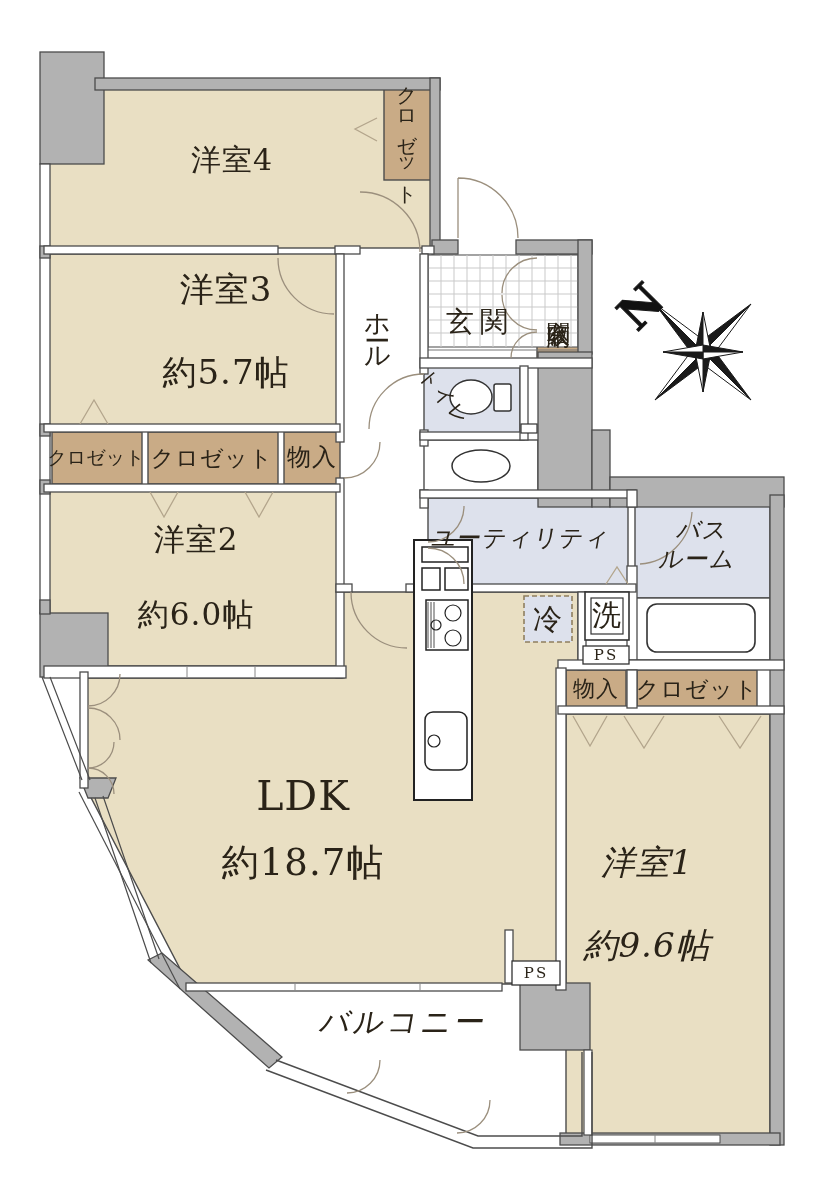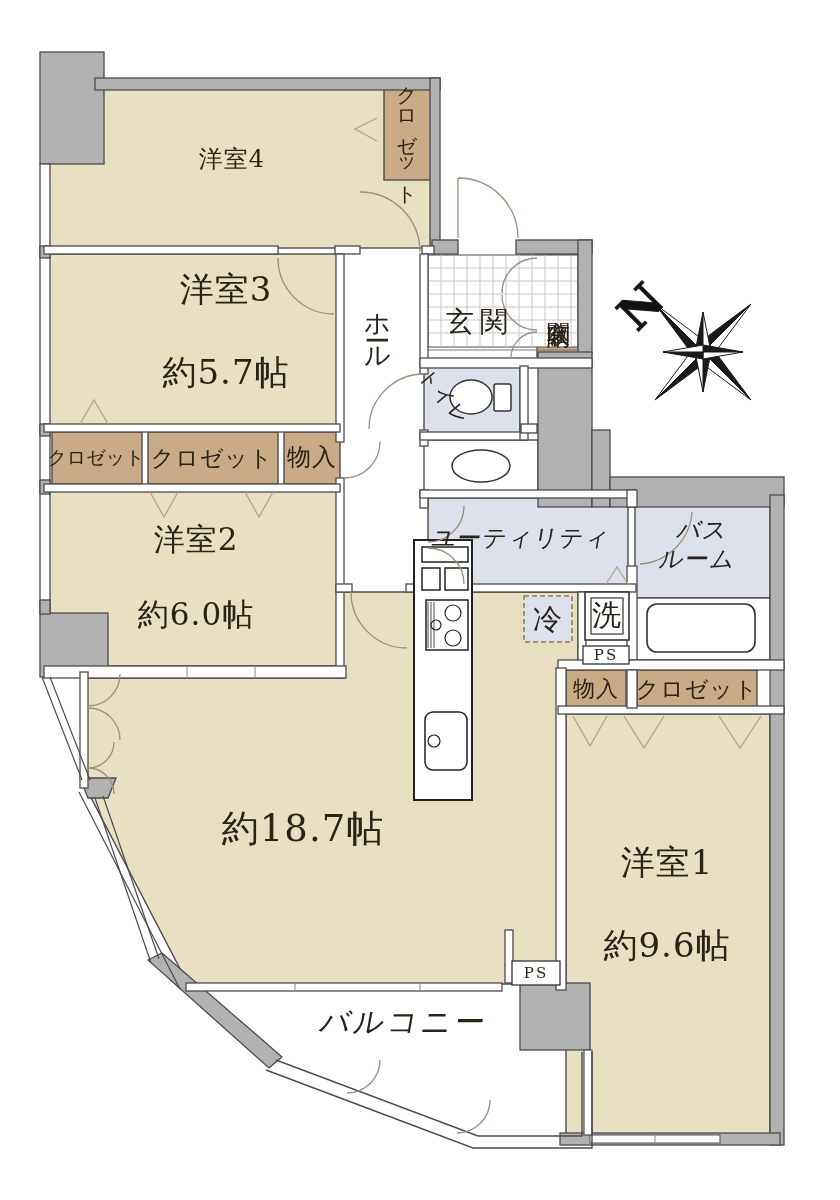--- a/index.html
+++ b/index.html
@@ -192,21 +192,21 @@
     <polygon points="703,352 711,352 703,392" fill="#1a1a1a"></polygon>
     <polygon points="703,352 695,352 703,392" fill="#ffffff"></polygon>
     <polygon points="703,352 703,345 743,352" fill="#1a1a1a"></polygon>
     <polygon points="703,352 703,359 743,352" fill="#ffffff"></polygon>
     <polygon points="703,352 703,359 663,352" fill="#1a1a1a"></polygon>
     <polygon points="703,352 703,345 663,352" fill="#ffffff"></polygon>
     <text transform="translate(652,318) rotate(-45)" font-size="46" font-weight="bold" fill="#111" font-family="'DejaVu Serif','Liberation Serif',serif" text-anchor="middle">N</text>
   </g>
 </svg>
 
-  <div class="lbl two" style="left:232px;top:160px;font-size:24px;">
+  <div class="lbl two" style="left:232px;top:160px;font-size:30px;">
     <div>洋室4</div>
   </div>
   <div class="lbl vert" style="left:407px;top:134px;font-size:20px;">クロゼット</div>
   <div class="lbl" style="left:480px;top:298px;font-size:28px;letter-spacing:6px;margin-top:24px;">玄関</div>
   <div class="lbl vert" style="left:559px;top:306px;font-size:23px;">玄関収納</div>
   <div class="lbl vert" style="left:377px;top:328px;font-size:26px;">ホール</div>
   <div class="lbl two" style="left:194px;top:332px;font-size:34px;margin-left:32px;">
     <div>洋室3</div>
     <div>約5.7帖</div>
   </div>
@@ -220,21 +220,22 @@
   <div class="lbl rot" style="left:445px;top:397px;font-size:20px;">トイレ</div>
   <div class="lbl slant" style="left:521px;top:539px;font-size:24px;">ユーティリティ</div>
   <div class="lbl slant" style="left:700px;top:545px;font-size:24px;">バス
 ルーム</div>
   <div class="lbl" style="left:548px;top:620px;font-size:29px;">冷</div>
   <div class="lbl" style="left:607px;top:616px;font-size:29px;">洗</div>
   <div class="lbl" style="left:606px;top:655px;font-size:15px;letter-spacing:2px;">PS</div>
   <div class="lbl" style="left:596px;top:689px;font-size:22px;">物入</div>
   <div class="lbl" style="left:697px;top:689px;font-size:23px;">クロゼット</div>
   <div class="lbl two" style="left:303px;top:828px;">
+    <div style="font-size:41px;">LDK</div>
     <div style="font-size:37px;">約18.7帖</div>
   </div>
-  <div class="lbl two" style="left:667px;top:905px;font-size:34px;">
+  <div class="lbl two" style="left:647px;top:905px;font-size:34px;font-style:italic;">
     <div>洋室1</div>
     <div>約9.6帖</div>
   </div>
   <div class="lbl" style="left:536px;top:973px;font-size:15px;letter-spacing:2px;">PS</div>
   <div class="lbl slant" style="left:404px;top:1022px;font-size:30px;letter-spacing:3px;">バルコニー</div>
 </div>
 
 </body></html>

